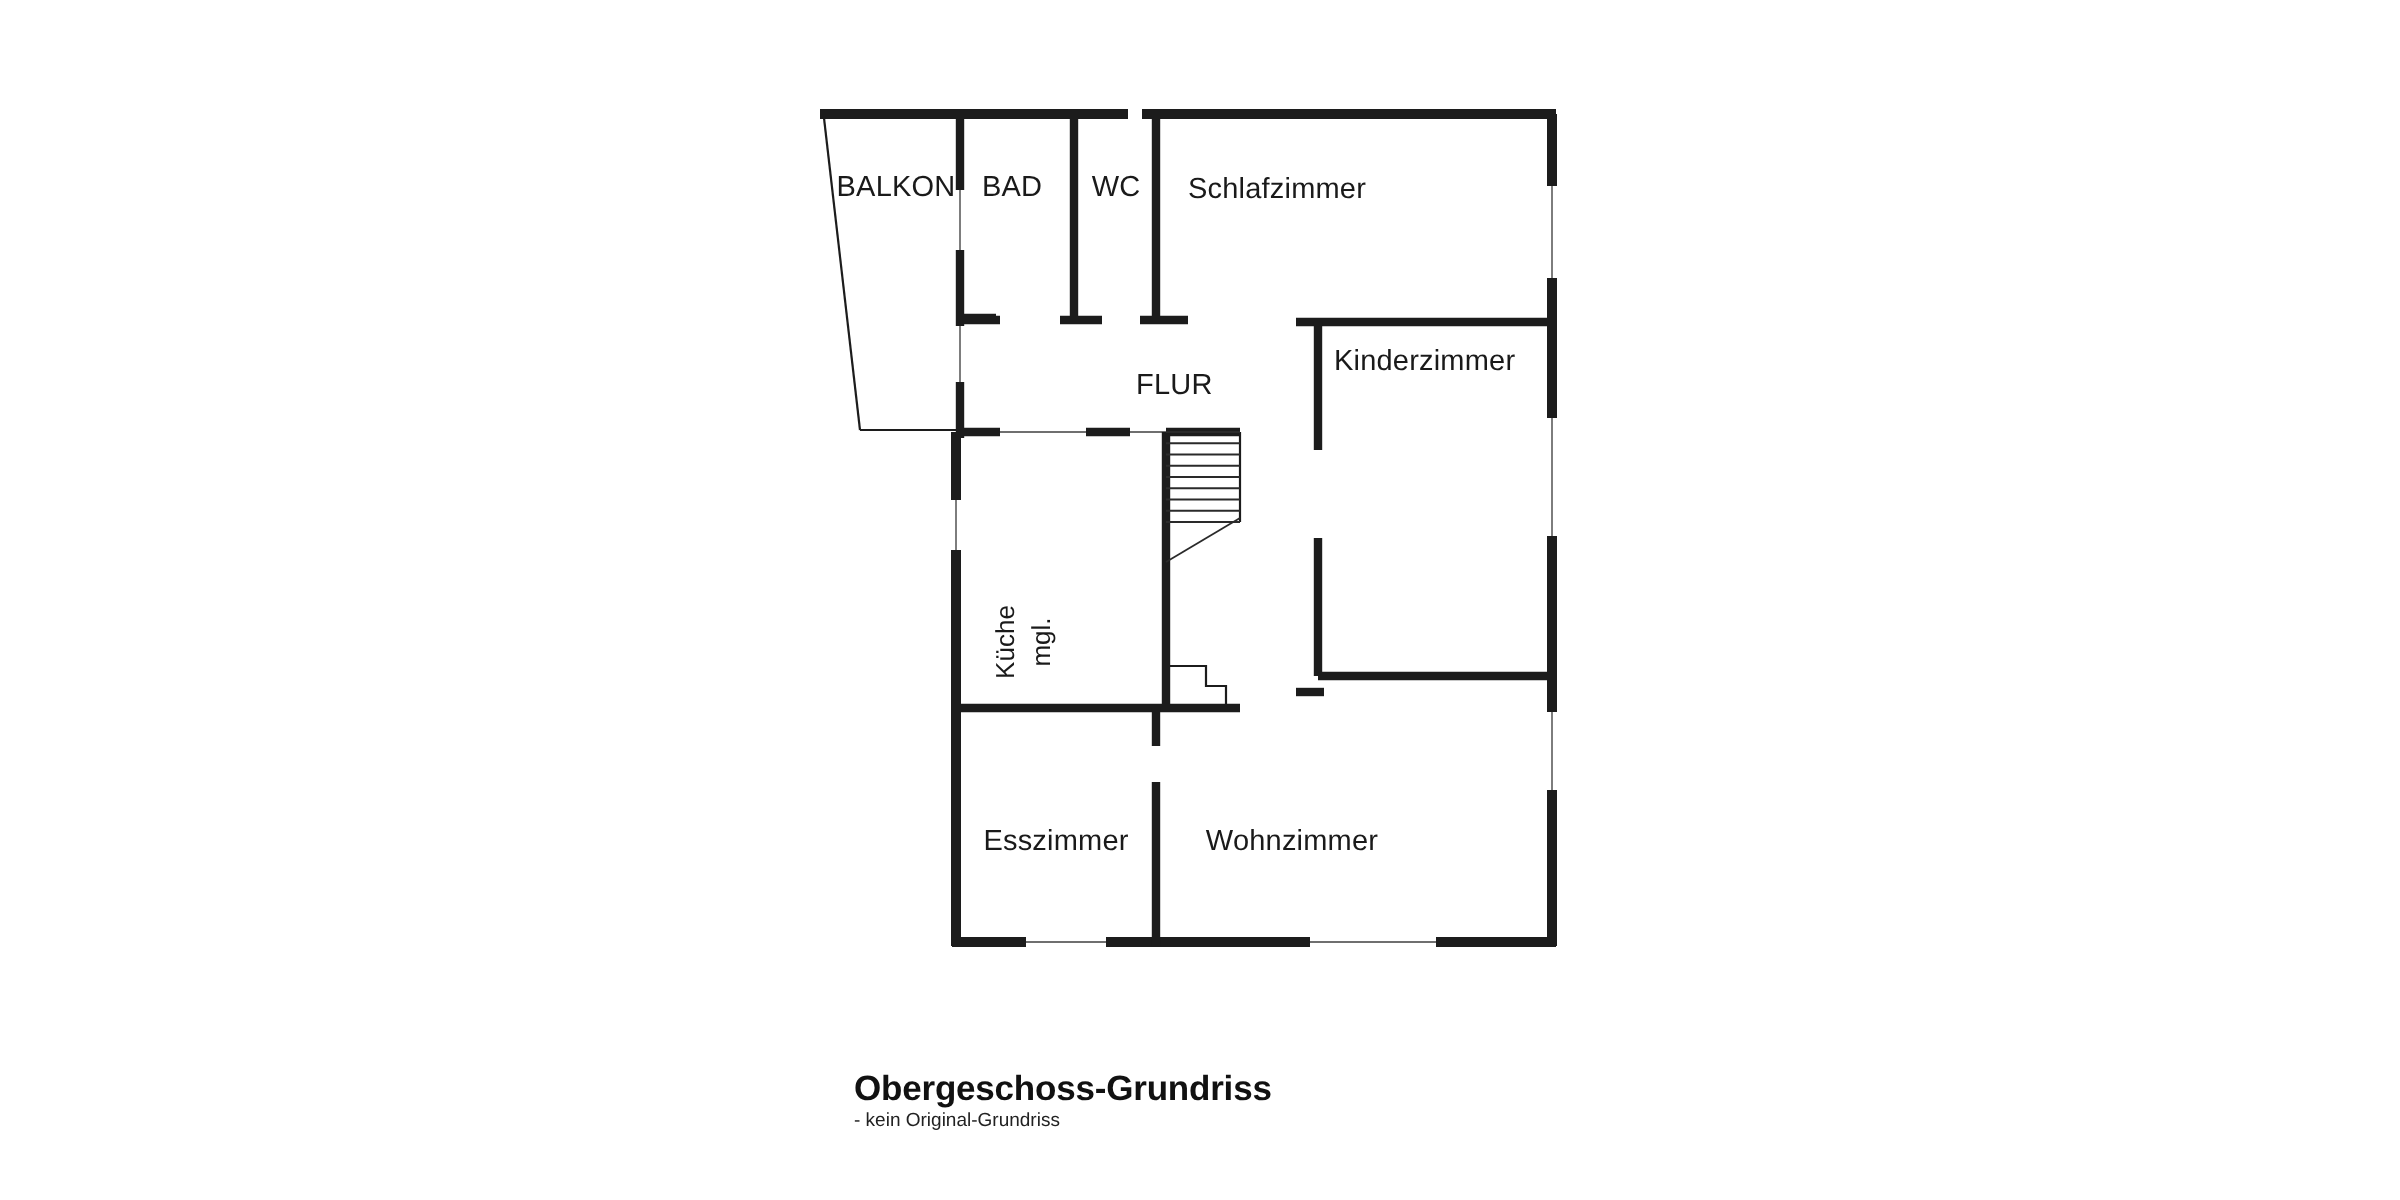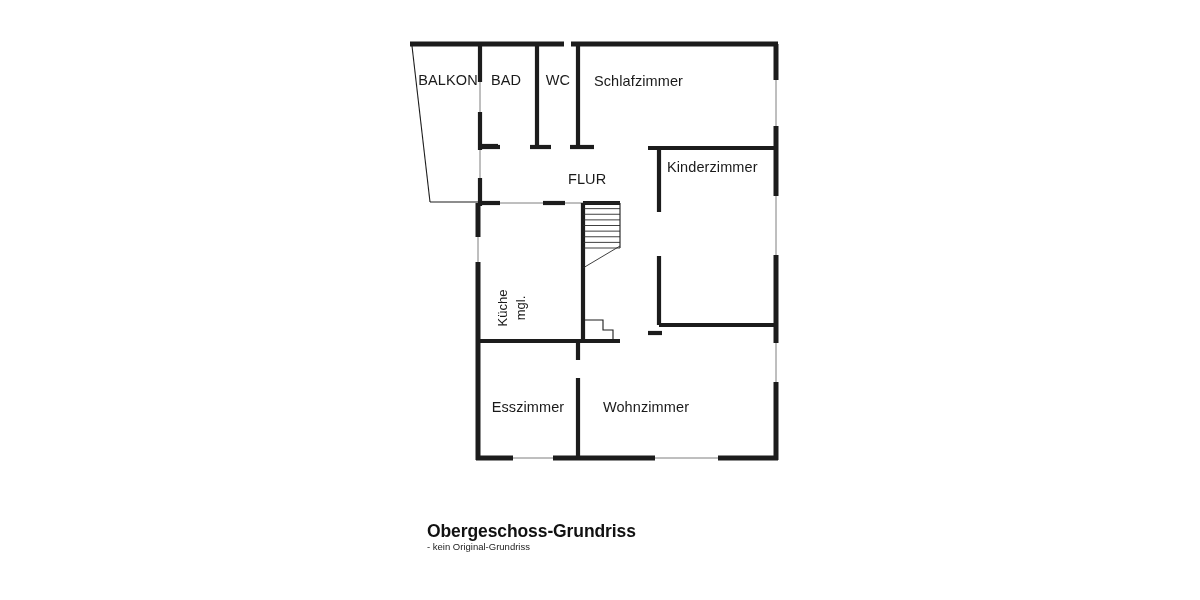--- a/index.html
+++ b/index.html
@@ -13,20 +13,21 @@
     height: 600px;
     font-family: "Liberation Sans", sans-serif;
     color: #1a1a1a;
     overflow: hidden;
     position: relative;
   }
   #floorplan-root {
     position: relative;
     width: 1200px;
     height: 576px;
+    margin-top: 13px;
   }
   #plan-svg {
     position: absolute;
     left: 0;
     top: 0;
     width: 1200px;
     height: 600px;
     display: block;
   }
   .room-label {

